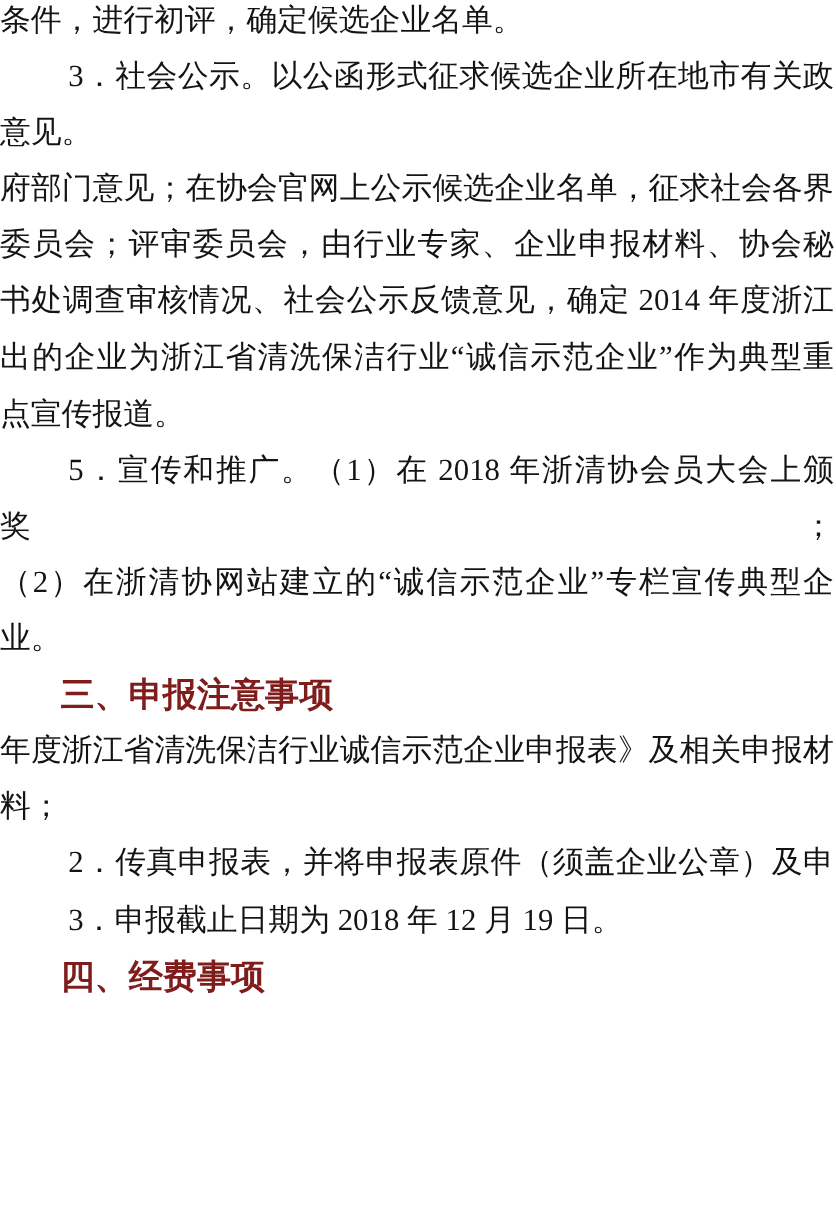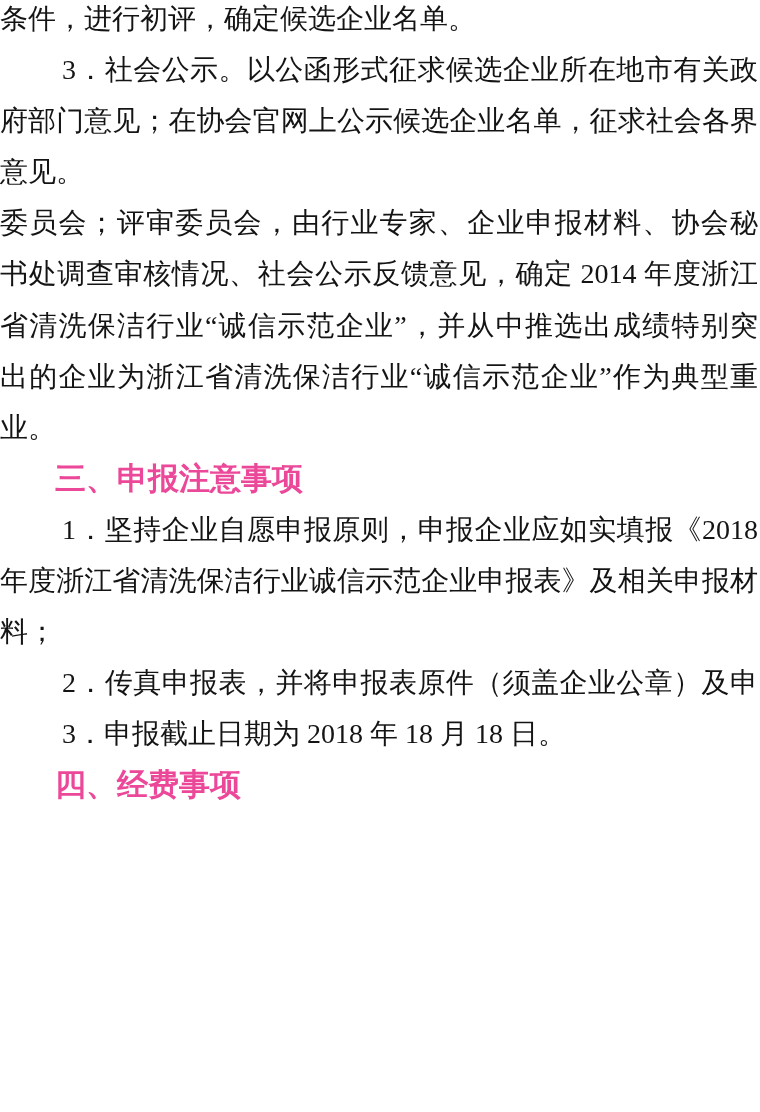--- a/index.html
+++ b/index.html
@@ -30,38 +30,39 @@
   .line.justify {
     text-align: justify;
     text-align-last: justify;
     -moz-text-align-last: justify;
   }
   .line.heading {
     font-family: "Liberation Sans", "DejaVu Sans", sans-serif;
     font-weight: bold;
     font-size: 31px;
     text-indent: 55px;
-    color: #ec4899;
+    color: #7f1d1d;
   }
 </style>
 </head>
 <body>
 
 <div class="doc">
   <div id="doc-body">
       <div class="line plain">条件，进行初评，确定候选企业名单。</div>
       <div class="line indent justify">3．社会公示。以公函形式征求候选企业所在地市有关政</div>
+      <div class="line plain">意见。</div>
       <div class="line justify">府部门意见；在协会官网上公示候选企业名单，征求社会各界</div>
-      <div class="line plain">意见。</div>
       <div class="line justify">委员会；评审委员会，由行业专家、企业申报材料、协会秘</div>
       <div class="line justify">书处调查审核情况、社会公示反馈意见，确定 2014 年度浙江</div>
-      <div class="line justify">省清洗保洁行业“诚信示范企业”，并从中推选出成绩特别突</div>
       <div class="line justify">出的企业为浙江省清洗保洁行业“诚信示范企业”作为典型重</div>
+      <div class="line plain">点宣传报道。</div>
+      <div class="line indent justify">5．宣传和推广。（1）在 2018 年浙清协会员大会上颁奖；</div>
+      <div class="line justify">（2）在浙清协网站建立的“诚信示范企业”专栏宣传典型企</div>
       <div class="line plain">业。</div>
       <div class="line heading">三、申报注意事项</div>
-      <div class="line indent justify">1．坚持企业自愿申报原则，申报企业应如实填报《2018</div>
       <div class="line justify">年度浙江省清洗保洁行业诚信示范企业申报表》及相关申报材</div>
       <div class="line plain">料；</div>
       <div class="line indent justify">2．传真申报表，并将申报表原件（须盖企业公章）及申</div>
-      <div class="line indent">3．申报截止日期为 2018 年 18 月 18 日。</div>
+      <div class="line indent">3．申报截止日期为 2018 年 12 月 19 日。</div>
       <div class="line heading">四、经费事项</div>
     </div>
 </div>
 
 </body></html>

